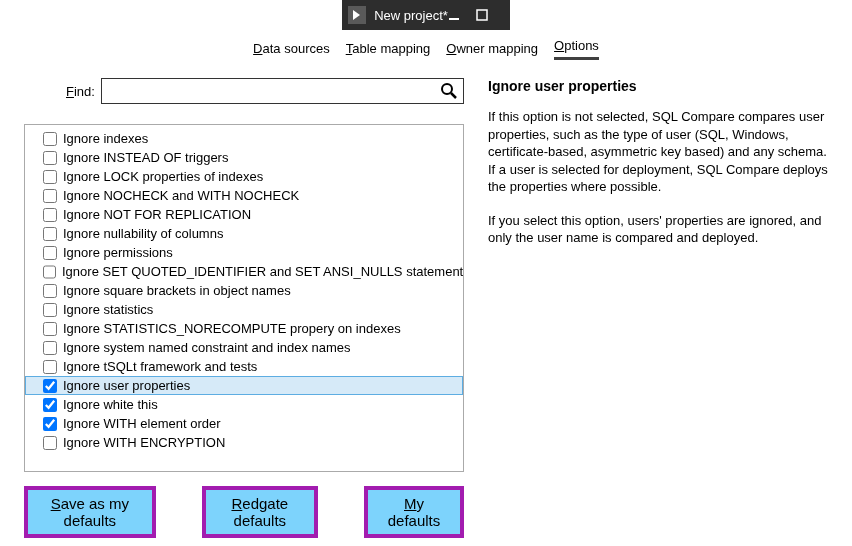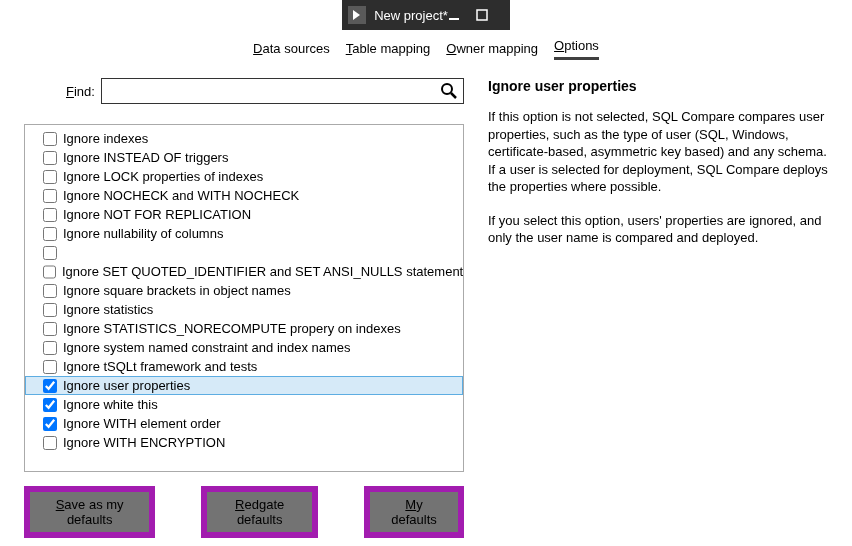--- a/index.html
+++ b/index.html
@@ -21,21 +21,21 @@
   .findbox .searchicon { position: absolute; right: 6px; top: 4px; }
   .listwrap { border: 1px solid #aaa; height: 360px; overflow: hidden; position: relative; display:flex;}
   .list { flex:1; overflow-y: auto; padding: 4px 0; }
   .list::-webkit-scrollbar { width: 16px; }
   .list::-webkit-scrollbar-track { background: #f0f0f0; }
   .list::-webkit-scrollbar-thumb { background: #c0c0c0; }
   .item { display: flex; align-items: center; padding: 1px 6px 1px 18px; height: 19px; line-height: 19px; white-space: nowrap;}
   .item.selected { background: #d6eaf8; border: 1px solid #5dade2; padding: 0 5px 0 17px; }
   .item input[type=checkbox] { margin: 0 6px 0 0; width: 14px; height: 14px; }
   .buttonsrow { display: flex; gap: 46px; margin-top: 14px; }
-  .btn { border: 6px solid #a21caf; background: #737373; padding: 5px 14px; font-size: 13px; cursor: default; min-width:100px; text-align:center;}
+  .btn { border: 4px solid #a21caf; background: #7dd3fc; padding: 5px 14px; font-size: 15px; cursor: default; min-width:100px; text-align:center;}
   .right { flex: 1; padding-right: 10px; }
   .right h3 { margin: 0 0 14px 0; font-size: 14px; font-weight: 600; }
   .right p { margin: 0 0 16px 0; line-height: 1.35; }
   svg { display:block; }
 </style>
 </head>
 <body>
 
 <div class="window">
 
@@ -102,20 +102,21 @@
             <div class="item">
               <input type="checkbox" style="">
               <span>Ignore NOT FOR REPLICATION</span>
             </div>
             <div class="item">
               <input type="checkbox" style="">
               <span>Ignore nullability of columns</span>
             </div>
             <div class="item">
               <input type="checkbox" style="">
+              <span>Ignore permissions</span>
             </div>
             <div class="item">
               <input type="checkbox" style="">
               <span>Ignore SET QUOTED_IDENTIFIER and SET ANSI_NULLS statements</span>
             </div>
             <div class="item">
               <input type="checkbox" style="">
               <span>Ignore square brackets in object names</span>
             </div>
             <div class="item">

